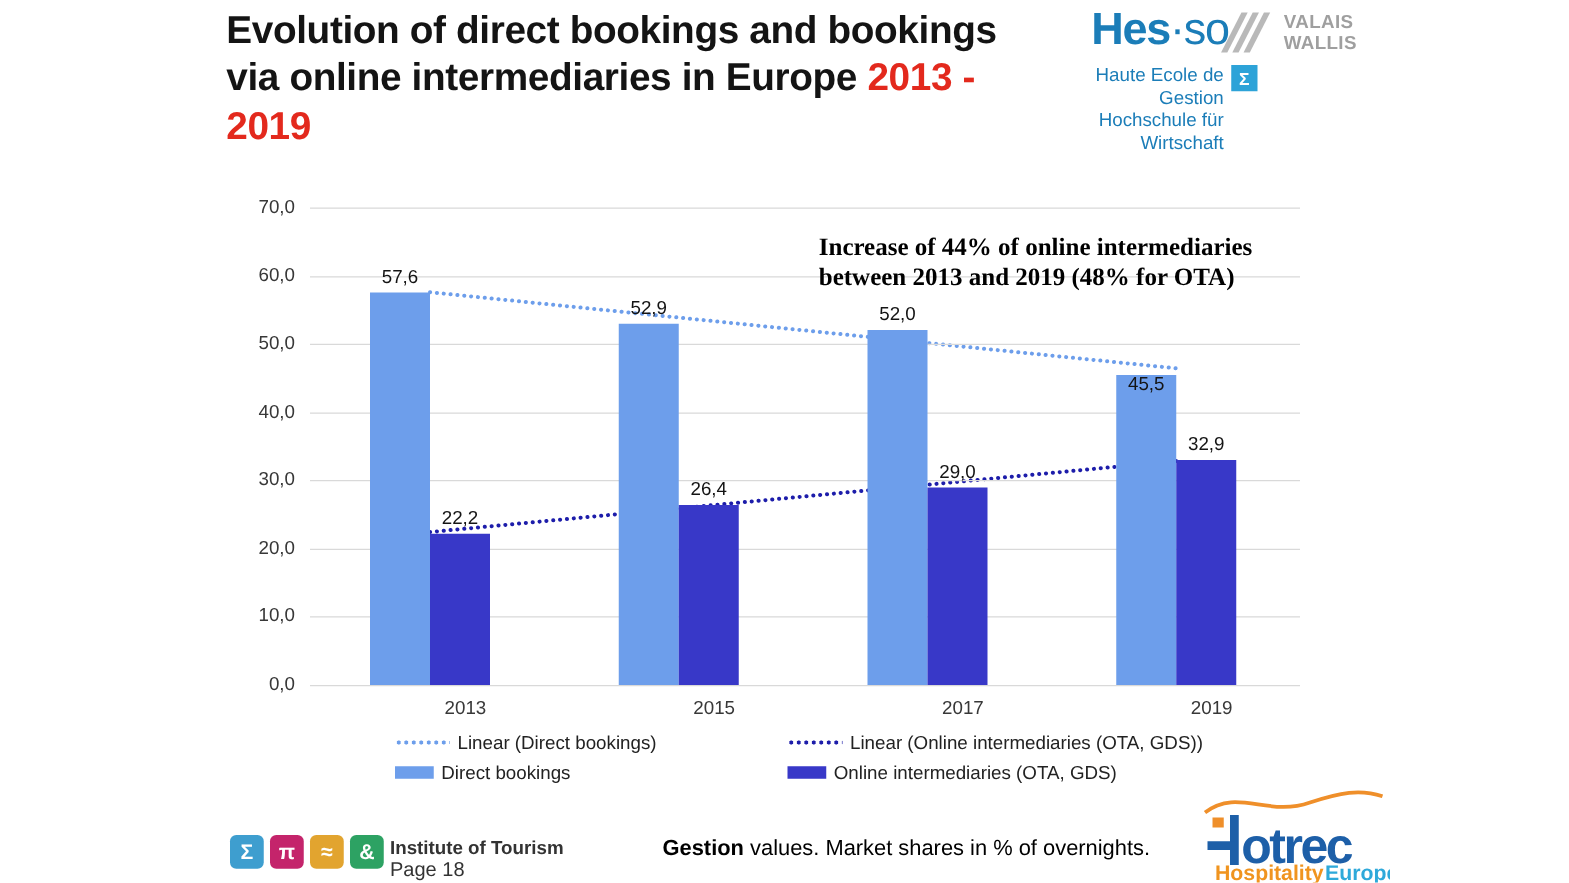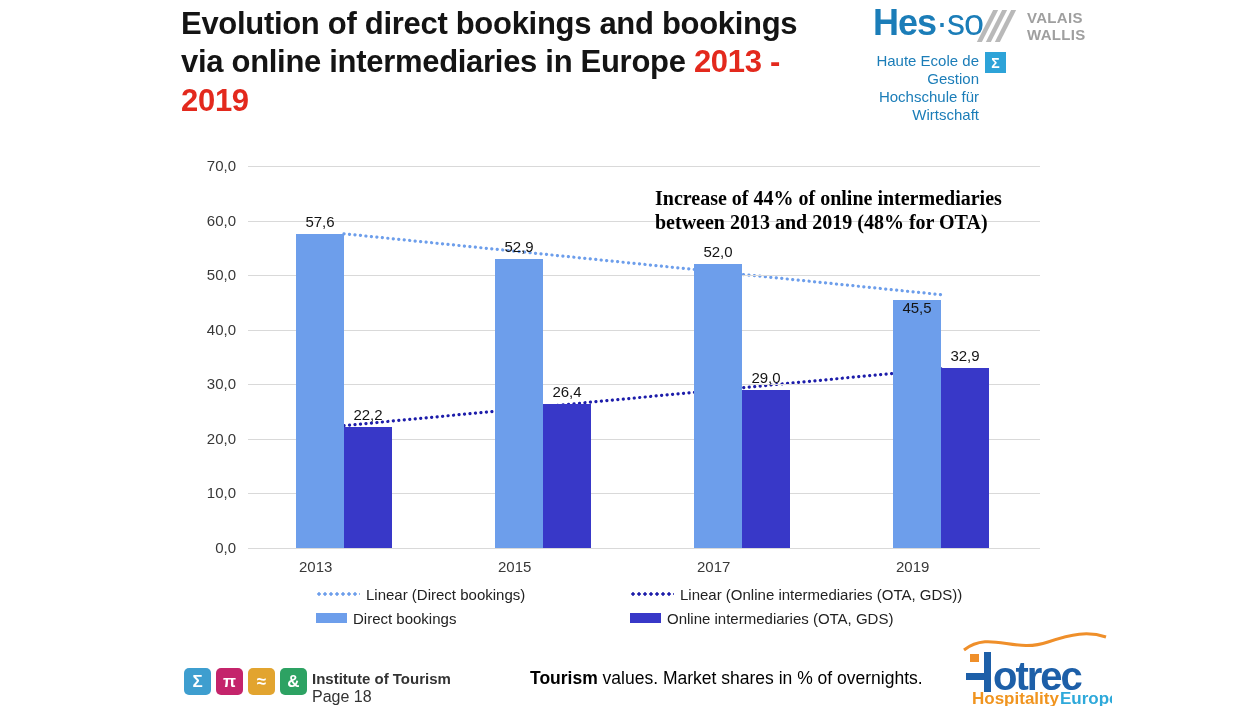--- a/index.html
+++ b/index.html
@@ -22,21 +22,21 @@
   .hs-sub{position:absolute;left:0;top:46px;width:134px;text-align:right;
           font-size:15px;line-height:1.2;color:#1b7db8;}
   .hs-sigma{position:absolute;left:140px;top:46px;width:21px;height:21px;background:#2da3d8;
             color:#fff;font-weight:700;font-size:14px;display:flex;align-items:center;justify-content:center;}
   
   #plot{position:absolute;left:248px;top:166px;width:792px;height:382px;}
   .gridline{position:absolute;left:0;width:100%;height:1px;background:#d9d9d9;}
   .ytick{position:absolute;left:160px;width:76px;text-align:right;font-size:15px;color:#383838;}
   .bar{position:absolute;}
   .val-label{position:absolute;width:60px;text-align:center;font-size:15px;color:#141414;}
-  .xtick{position:absolute;top:392px;width:90px;text-align:left;font-size:15px;color:#383838;}
+  .xtick{position:absolute;top:392px;width:90px;text-align:right;font-size:15px;color:#383838;}
   #trend-svg{position:absolute;left:0;top:0;overflow:visible;}
   .annotation{position:absolute;left:655px;top:186px;width:412px;
               font-family:Liberation Serif, serif;font-weight:700;font-size:20px;
               line-height:1.22;color:#000;}
   
   .legend-col{position:absolute;font-size:15px;color:#222;}
   #legend-col-1{left:316px;top:582px;}
   #legend-col-2{left:630px;top:582px;}
   .legend-row{display:flex;align-items:center;height:24px;}
   .swatch-box{width:31px;height:10px;margin-right:6px;flex:0 0 auto;}
@@ -147,21 +147,21 @@
 </div>
 
 <div id="footer-icons">
     <div class="f-icon" style="background: rgb(62, 158, 207);">Σ</div>
     <div class="f-icon" style="background: rgb(196, 36, 107);">π</div>
     <div class="f-icon" style="background: rgb(226, 164, 47);">≈</div>
     <div class="f-icon" style="background: rgb(45, 162, 99);">&amp;</div>
   </div>
 <div class="institute">Institute of Tourism</div>
 <div class="pageno">Page 18</div>
-<div class="note"><span class="b">Tourism</span><span> values. Market shares in % of overnights.</span></div>
+<div class="note"><span class="b">Gestion</span><span> values. Market shares in % of overnights.</span></div>
 
 <svg class="hotrec" width="156" height="80" viewBox="0 0 156 80">
   <path d="M8 24 C34 4, 58 28, 92 16 C116 8, 132 5, 150 11" stroke="#ef8f2a" stroke-width="3" fill="none"></path>
   <rect x="14" y="28" width="9" height="8" fill="#ef8f2a"></rect>
   <rect x="28" y="26" width="7" height="40" fill="#1d5fa8"></rect>
   <rect x="10" y="47" width="22" height="7" fill="#1d5fa8"></rect>
   <text x="37" y="64" font-size="40" font-weight="bold" fill="#1d5fa8" letter-spacing="-2">otrec</text>
   <text x="16" y="78" font-size="17" font-weight="bold" fill="#f0941f">Hospitality</text>
   <text x="104" y="78" font-size="17" font-weight="bold" fill="#2ea9da">Europe</text>
 </svg>

